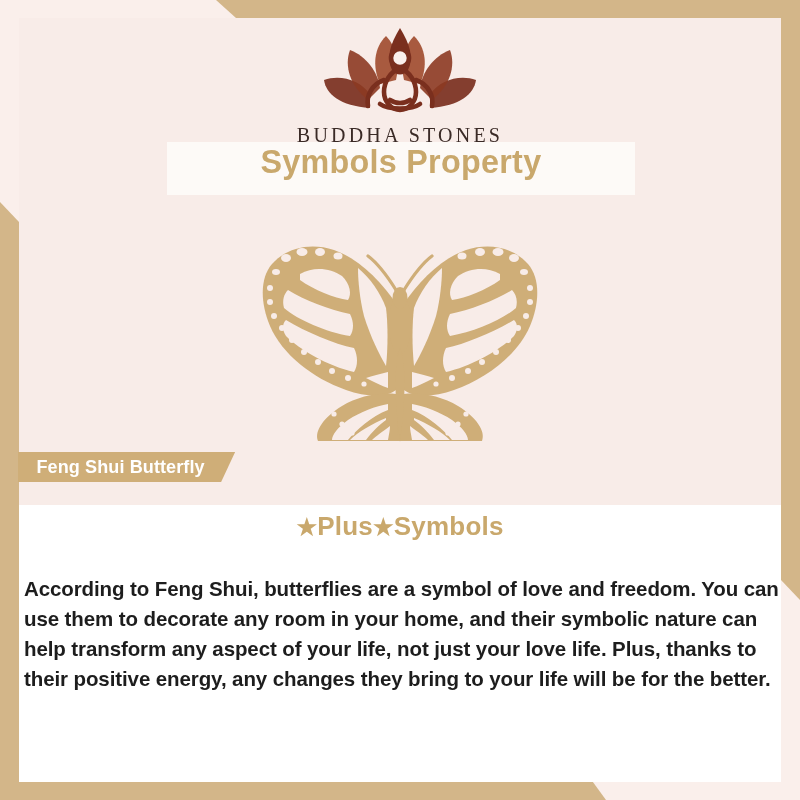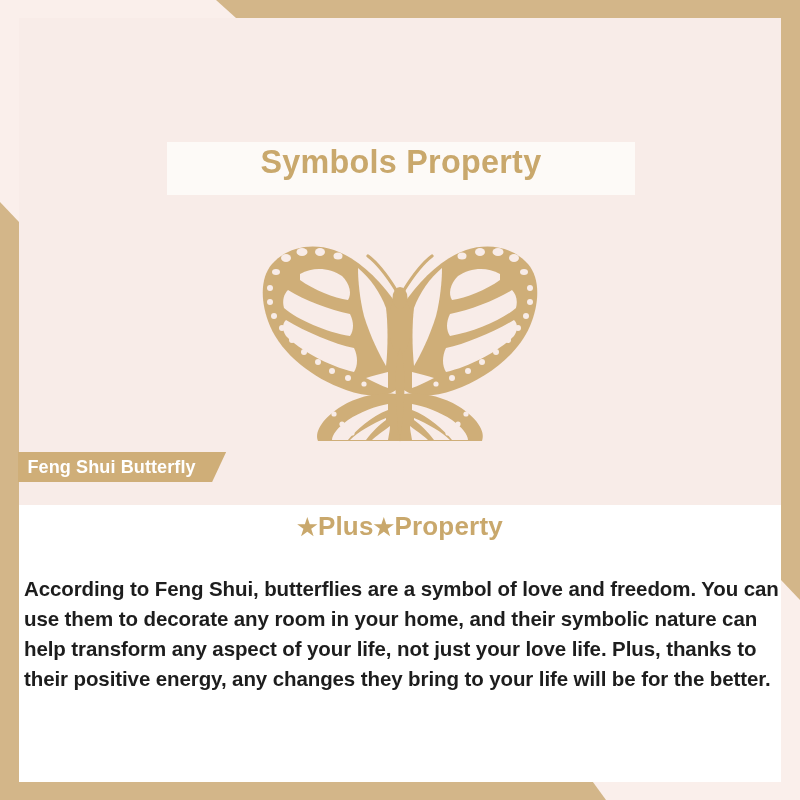--- a/index.html
+++ b/index.html
@@ -104,21 +104,21 @@
     left: 0; top: 228px;
     width: 800px;
     text-align: center;
   }
 
   
   .fs-banner {
     position: absolute;
     left: 18px; top: 452px;
     height: 30px;
-    padding: 0 26px 0 5px;
+    padding: 0 26px 0 14px;
     background: #cfae78;
     clip-path: polygon(0 0, 100% 0, calc(100% - 14px) 100%, 0 100%);
     display: flex;
     align-items: center;
   }
   .fs-banner-text {
     font-family: "Liberation Sans Narrow", "Liberation Sans", sans-serif;
     font-weight: bold;
     font-size: 19px;
     color: #ffffff;
@@ -161,20 +161,47 @@
 <div id="page">
 
   <div class="deco-top"></div>
   <div class="deco-right"></div>
   <div class="deco-left"></div>
   <div class="deco-bottom"></div>
 
   <div class="pink-panel"></div>
   <div class="white-panel"></div>
 
+  <div class="logo-wrap">
+    <svg class="logo-mark" width="180" height="100" viewBox="0 0 180 100">
+      <g fill="none" stroke="#7a2f1e" stroke-width="3.4" stroke-linecap="round">
+
+        <path d="M60 86 C30 84 16 72 14 58 C30 52 50 58 60 72" fill="#7a2f1e" stroke="none" opacity="0.92"></path>
+        <path d="M120 86 C150 84 164 72 166 58 C150 52 130 58 120 72" fill="#7a2f1e" stroke="none" opacity="0.92"></path>
+
+        <path d="M58 78 C40 64 34 44 40 28 C56 34 68 50 70 66" fill="#8c3a22" stroke="none" opacity="0.9"></path>
+        <path d="M122 78 C140 64 146 44 140 28 C124 34 112 50 110 66" fill="#8c3a22" stroke="none" opacity="0.9"></path>
+
+        <path d="M70 62 C62 44 64 26 76 14 C86 24 90 42 86 58" fill="#9c4527" stroke="none" opacity="0.88"></path>
+        <path d="M110 62 C118 44 116 26 104 14 C94 24 90 42 94 58" fill="#9c4527" stroke="none" opacity="0.88"></path>
+
+        <path d="M90 6 C100 22 104 36 98 48 C94 54 86 54 82 48 C76 36 80 22 90 6" fill="#7a2f1e" stroke="none"></path>
+      </g>
+
+      <g fill="none" stroke="#7a2f1e" stroke-width="4.6" stroke-linecap="round">
+        <circle cx="90" cy="36" r="9" fill="#faefeb"></circle>
+        <path d="M90 46 C80 50 74 60 74 70 C74 80 82 88 90 88 C98 88 106 80 106 70 C106 60 100 50 90 46"></path>
+        <path d="M74 58 C62 62 56 74 58 84"></path>
+        <path d="M106 58 C118 62 124 74 122 84"></path>
+        <path d="M70 82 C78 88 102 88 110 82"></path>
+        <path d="M80 78 C86 82 94 82 100 78"></path>
+      </g>
+    </svg>
+    <div class="logo-word">BUDDHA STONES</div>
+  </div>
 
   <div class="title-band">
     <div class="title-text">Symbols Property</div>
   </div>
 
   <div class="butterfly-wrap">
     <svg width="340" height="215" viewBox="0 0 340 215">
       <g fill="#cfae78">
 
         <path d="M168 78
@@ -279,18 +306,18 @@
         <path d="M174 62 C184 46 194 34 202 28"></path>
       </g>
     </svg>
   </div>
 
   <div class="fs-banner">
     <span class="fs-banner-text">Feng Shui Butterfly</span>
   </div>
 
   <div class="lf-line">
-    <span class="lf-star">★</span><span>Plus</span><span class="lf-star">★</span><span>Property</span>
+    <span class="lf-star">★</span><span>Plus</span><span class="lf-star">★</span><span>Symbols</span>
   </div>
 
   <p class="body-copy">According to Feng Shui, butterflies are a symbol of love and freedom. You can use them to decorate any room in your home, and their symbolic nature can help transform any aspect of your life, not just your love life. Plus, thanks to their positive energy, any changes they bring to your life will be for the better.</p>
 
 </div>
 
 </body></html>

